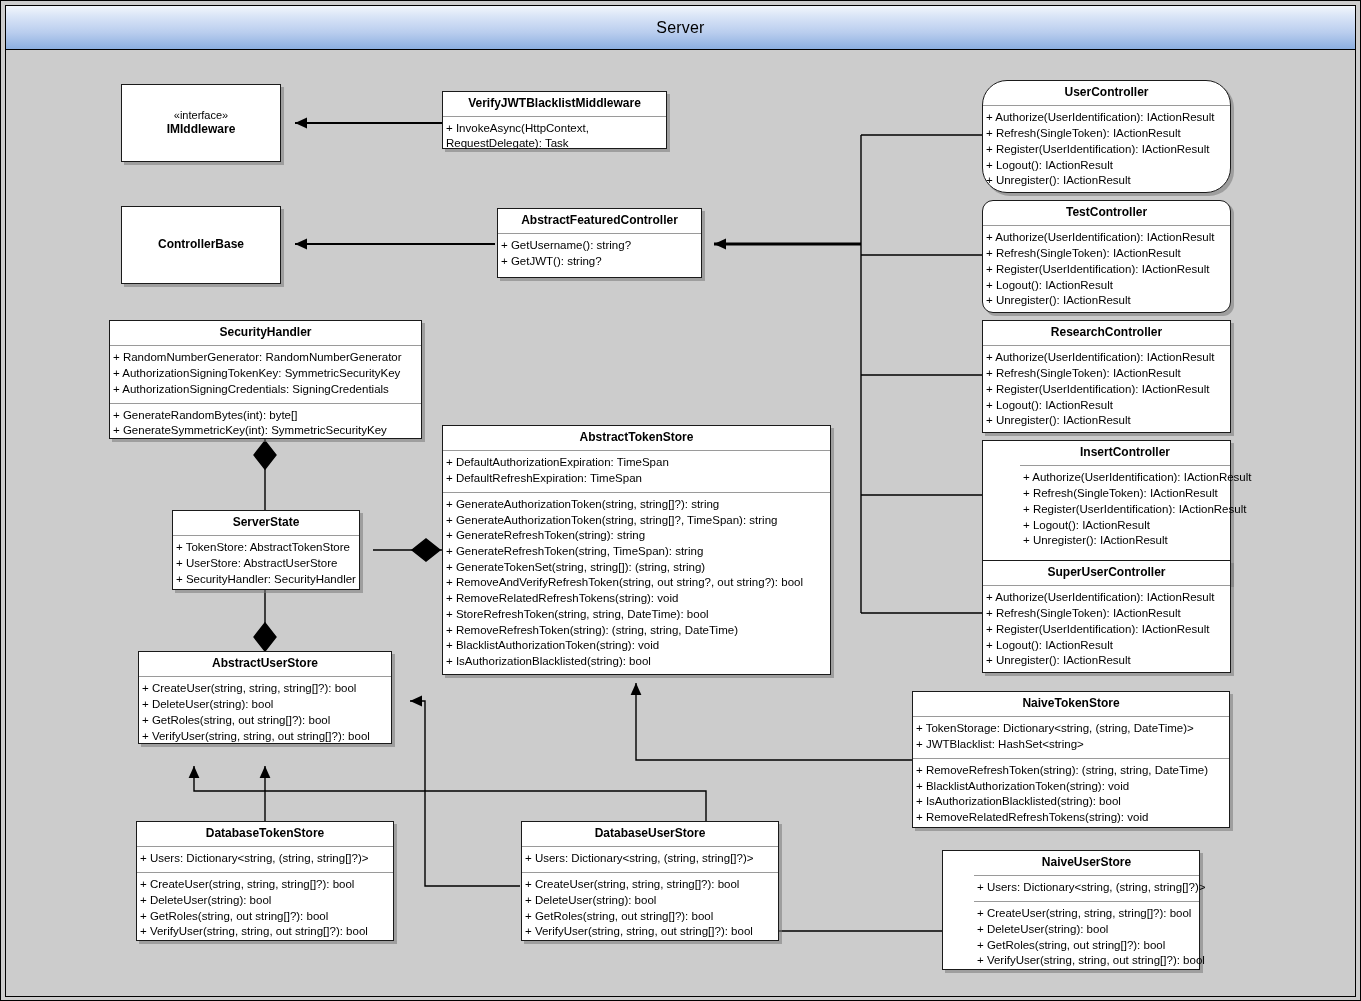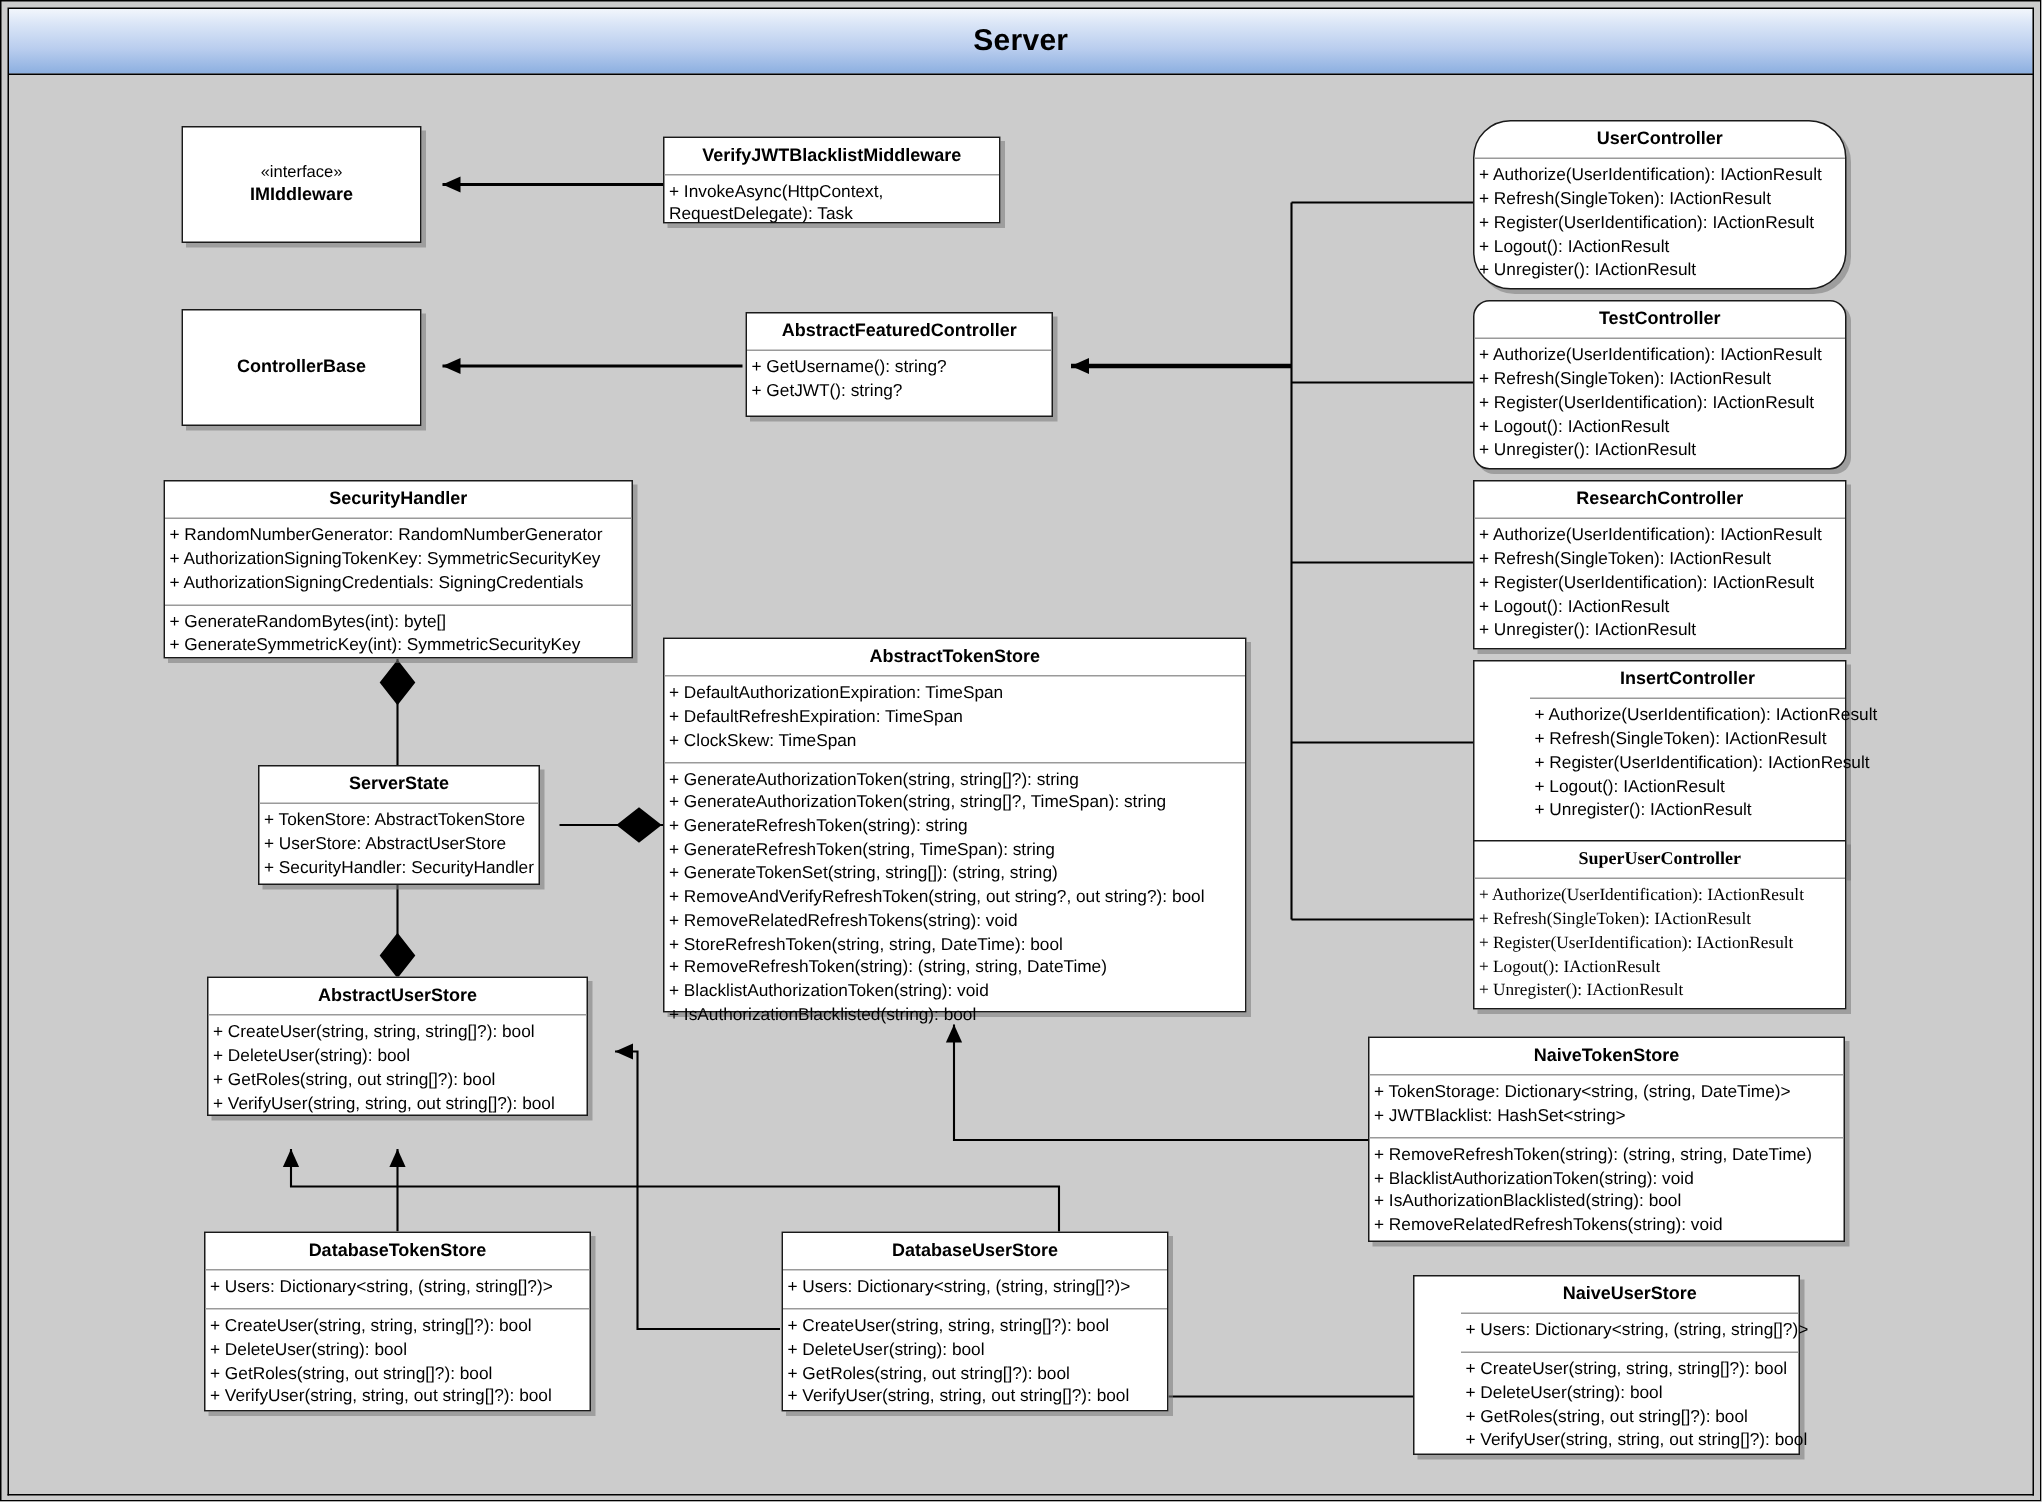--- a/index.html
+++ b/index.html
@@ -27,22 +27,22 @@
     width: 1351px;
     height: 45px;
     box-sizing: border-box;
     border: 1px solid #000000;
     background: linear-gradient(to bottom, #f2f6fc 0%, #dbe6f7 22%, #b9cdee 62%, #8cafe0 100%);
     display: flex;
     align-items: center;
     justify-content: center;
   }
   #frame-header .title {
-    font-size: 20px;
-    font-weight: bold;
+    font-size: 16px;
+    font-weight: normal;
     color: #000000;
     letter-spacing: 0.2px;
   }
   #frame-body {
     position: absolute;
     left: 4px;
     top: 49px;
     width: 1351px;
     height: 947px;
     box-sizing: border-box;
@@ -201,21 +201,20 @@
       <div class="row">+ UserStore: AbstractUserStore</div>
       <div class="row">+ SecurityHandler: SecurityHandler</div>
     </div>
   </div>
 
   <div class="uml" style="left:441px; top:424px; width:389px; height:250px;">
     <div class="name">AbstractTokenStore</div>
     <div class="compartment">
       <div class="row">+ DefaultAuthorizationExpiration: TimeSpan</div>
       <div class="row">+ DefaultRefreshExpiration: TimeSpan</div>
-      <div class="row">+ ClockSkew: TimeSpan</div>
     </div>
     <div class="compartment">
       <div class="row">+ GenerateAuthorizationToken(string, string[]?): string</div>
       <div class="row">+ GenerateAuthorizationToken(string, string[]?, TimeSpan): string</div>
       <div class="row">+ GenerateRefreshToken(string): string</div>
       <div class="row">+ GenerateRefreshToken(string, TimeSpan): string</div>
       <div class="row">+ GenerateTokenSet(string, string[]): (string, string)</div>
       <div class="row">+ RemoveAndVerifyRefreshToken(string, out string?, out string?): bool</div>
       <div class="row">+ RemoveRelatedRefreshTokens(string): void</div>
       <div class="row">+ StoreRefreshToken(string, string, DateTime): bool</div>
@@ -325,21 +324,21 @@
     <div class="name">InsertController</div>
     <div class="compartment">
       <div class="row">+ Authorize(UserIdentification): IActionResult</div>
       <div class="row">+ Refresh(SingleToken): IActionResult</div>
       <div class="row">+ Register(UserIdentification): IActionResult</div>
       <div class="row">+ Logout(): IActionResult</div>
       <div class="row">+ Unregister(): IActionResult</div>
     </div>
   </div>
 
-  <div class="uml" style="left:981px; top:559px; width:249px; height:113px;font-family:Liberation Serif, serif;">
+  <div class="uml" style="left:981px; top:559px; width:249px; height:113px;">
     <div class="name">SuperUserController</div>
     <div class="compartment">
       <div class="row">+ Authorize(UserIdentification): IActionResult</div>
       <div class="row">+ Refresh(SingleToken): IActionResult</div>
       <div class="row">+ Register(UserIdentification): IActionResult</div>
       <div class="row">+ Logout(): IActionResult</div>
       <div class="row">+ Unregister(): IActionResult</div>
     </div>
   </div>
 

